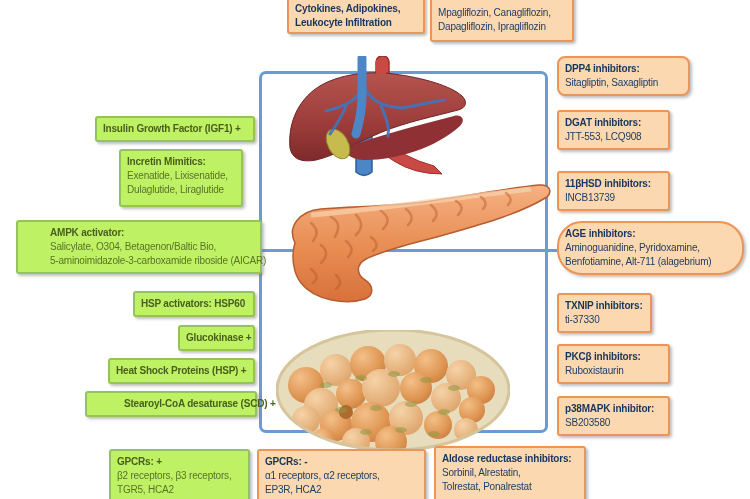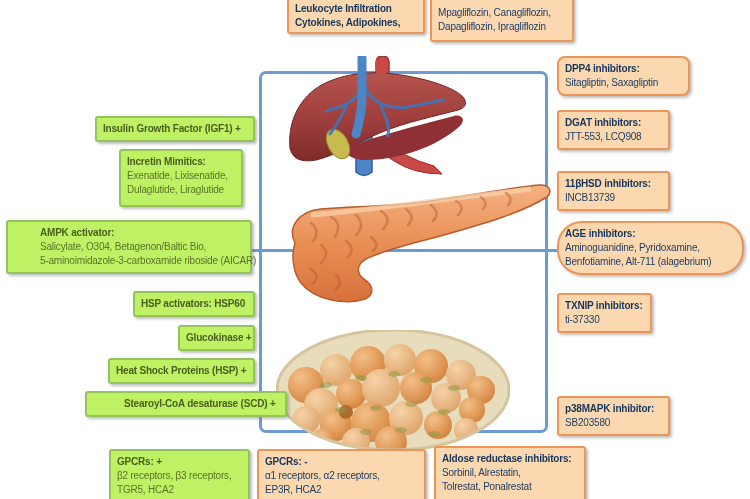--- a/index.html
+++ b/index.html
@@ -110,51 +110,51 @@
         <ellipse cx="168" cy="82" rx="6" ry="3"></ellipse>
           <ellipse cx="90" cy="102" rx="6" ry="3"></ellipse>
         <ellipse cx="125" cy="100" rx="6" ry="3"></ellipse>
           <ellipse cx="158" cy="104" rx="6" ry="3"></ellipse>
       </g>
     </g>
     <ellipse cx="117" cy="60" rx="116" ry="60" fill="none" stroke="#D6C49C" stroke-width="3"></ellipse>
   </svg>
 
   <div class="box orange" style="left:287px;top:-16px;width:138px;height:50px;padding-top:16px;">
+    <div class="hdr">Cytokines, Adipokines,</div>
     <div class="hdr">Leukocyte Infiltration</div>
-    <div class="hdr">Cytokines, Adipokines,</div>
   </div>
   <div class="box orange" style="left:430px;top:-16px;width:144px;height:58px;padding-top:20px;">
     <div>Mpagliflozin, Canagliflozin,</div>
     <div>Dapagliflozin, Ipragliflozin</div>
   </div>
 
   <div class="box green" style="left:95px;top:116px;width:160px;">
     <div class="hdr">Insulin Growth Factor (IGF1) +</div>
   </div>
   <div class="box green" style="left:119px;top:149px;width:124px;height:58px;">
     <div class="hdr">Incretin Mimitics:</div>
     <div>Exenatide, Lixisenatide,</div>
     <div>Dulaglutide, Liraglutide</div>
   </div>
-  <div class="box green" style="left:6px;top:220px;width:246px;padding-left:32px;">
+  <div class="box green" style="left:16px;top:220px;width:246px;padding-left:32px;">
     <div class="hdr">AMPK activator:</div>
     <div>Salicylate, O304, Betagenon/Baltic Bio,</div>
     <div>5-aminoimidazole-3-carboxamide riboside (AICAR)</div>
   </div>
   <div class="box green" style="left:133px;top:291px;width:122px;">
     <div class="hdr">HSP activators: HSP60</div>
   </div>
   <div class="box green" style="left:178px;top:325px;width:77px;">
     <div class="hdr">Glucokinase +</div>
   </div>
   <div class="box green" style="left:108px;top:358px;width:147px;">
     <div class="hdr">Heat Shock Proteins (HSP) +</div>
   </div>
-  <div class="box green" style="left:85px;top:391px;width:202px;padding-left:37px;">
+  <div class="box green" style="left:85px;top:391px;width:172px;padding-left:37px;">
     <div class="hdr">Stearoyl-CoA desaturase (SCD) +</div>
   </div>
 
   <div class="box orange" style="left:557px;top:56px;width:133px;border-radius:8px;">
     <div class="hdr">DPP4 inhibitors:</div>
     <div>Sitagliptin, Saxagliptin</div>
   </div>
   <div class="box orange" style="left:557px;top:110px;width:113px;">
     <div class="hdr">DGAT inhibitors:</div>
     <div>JTT-553, LCQ908</div>
@@ -165,20 +165,24 @@
   </div>
   <div class="box orange" style="left:557px;top:221px;width:187px;border-radius:25px;">
     <div class="hdr">AGE inhibitors:</div>
     <div>Aminoguanidine, Pyridoxamine,</div>
     <div>Benfotiamine, Alt-711 (alagebrium)</div>
   </div>
   <div class="box orange" style="left:557px;top:293px;width:95px;">
     <div class="hdr">TXNIP inhibitors:</div>
     <div>ti-37330</div>
   </div>
+  <div class="box orange" style="left:557px;top:344px;width:113px;">
+    <div class="hdr">PKCβ inhibitors:</div>
+    <div>Ruboxistaurin</div>
+  </div>
   <div class="box orange" style="left:557px;top:396px;width:113px;">
     <div class="hdr">p38MAPK inhibitor:</div>
     <div>SB203580</div>
   </div>
 
   <div class="box green" style="left:109px;top:449px;width:141px;height:60px;">
     <div class="hdr">GPCRs: +</div>
     <div>β2 receptors, β3 receptors,</div>
     <div>TGR5, HCA2</div>
   </div>

